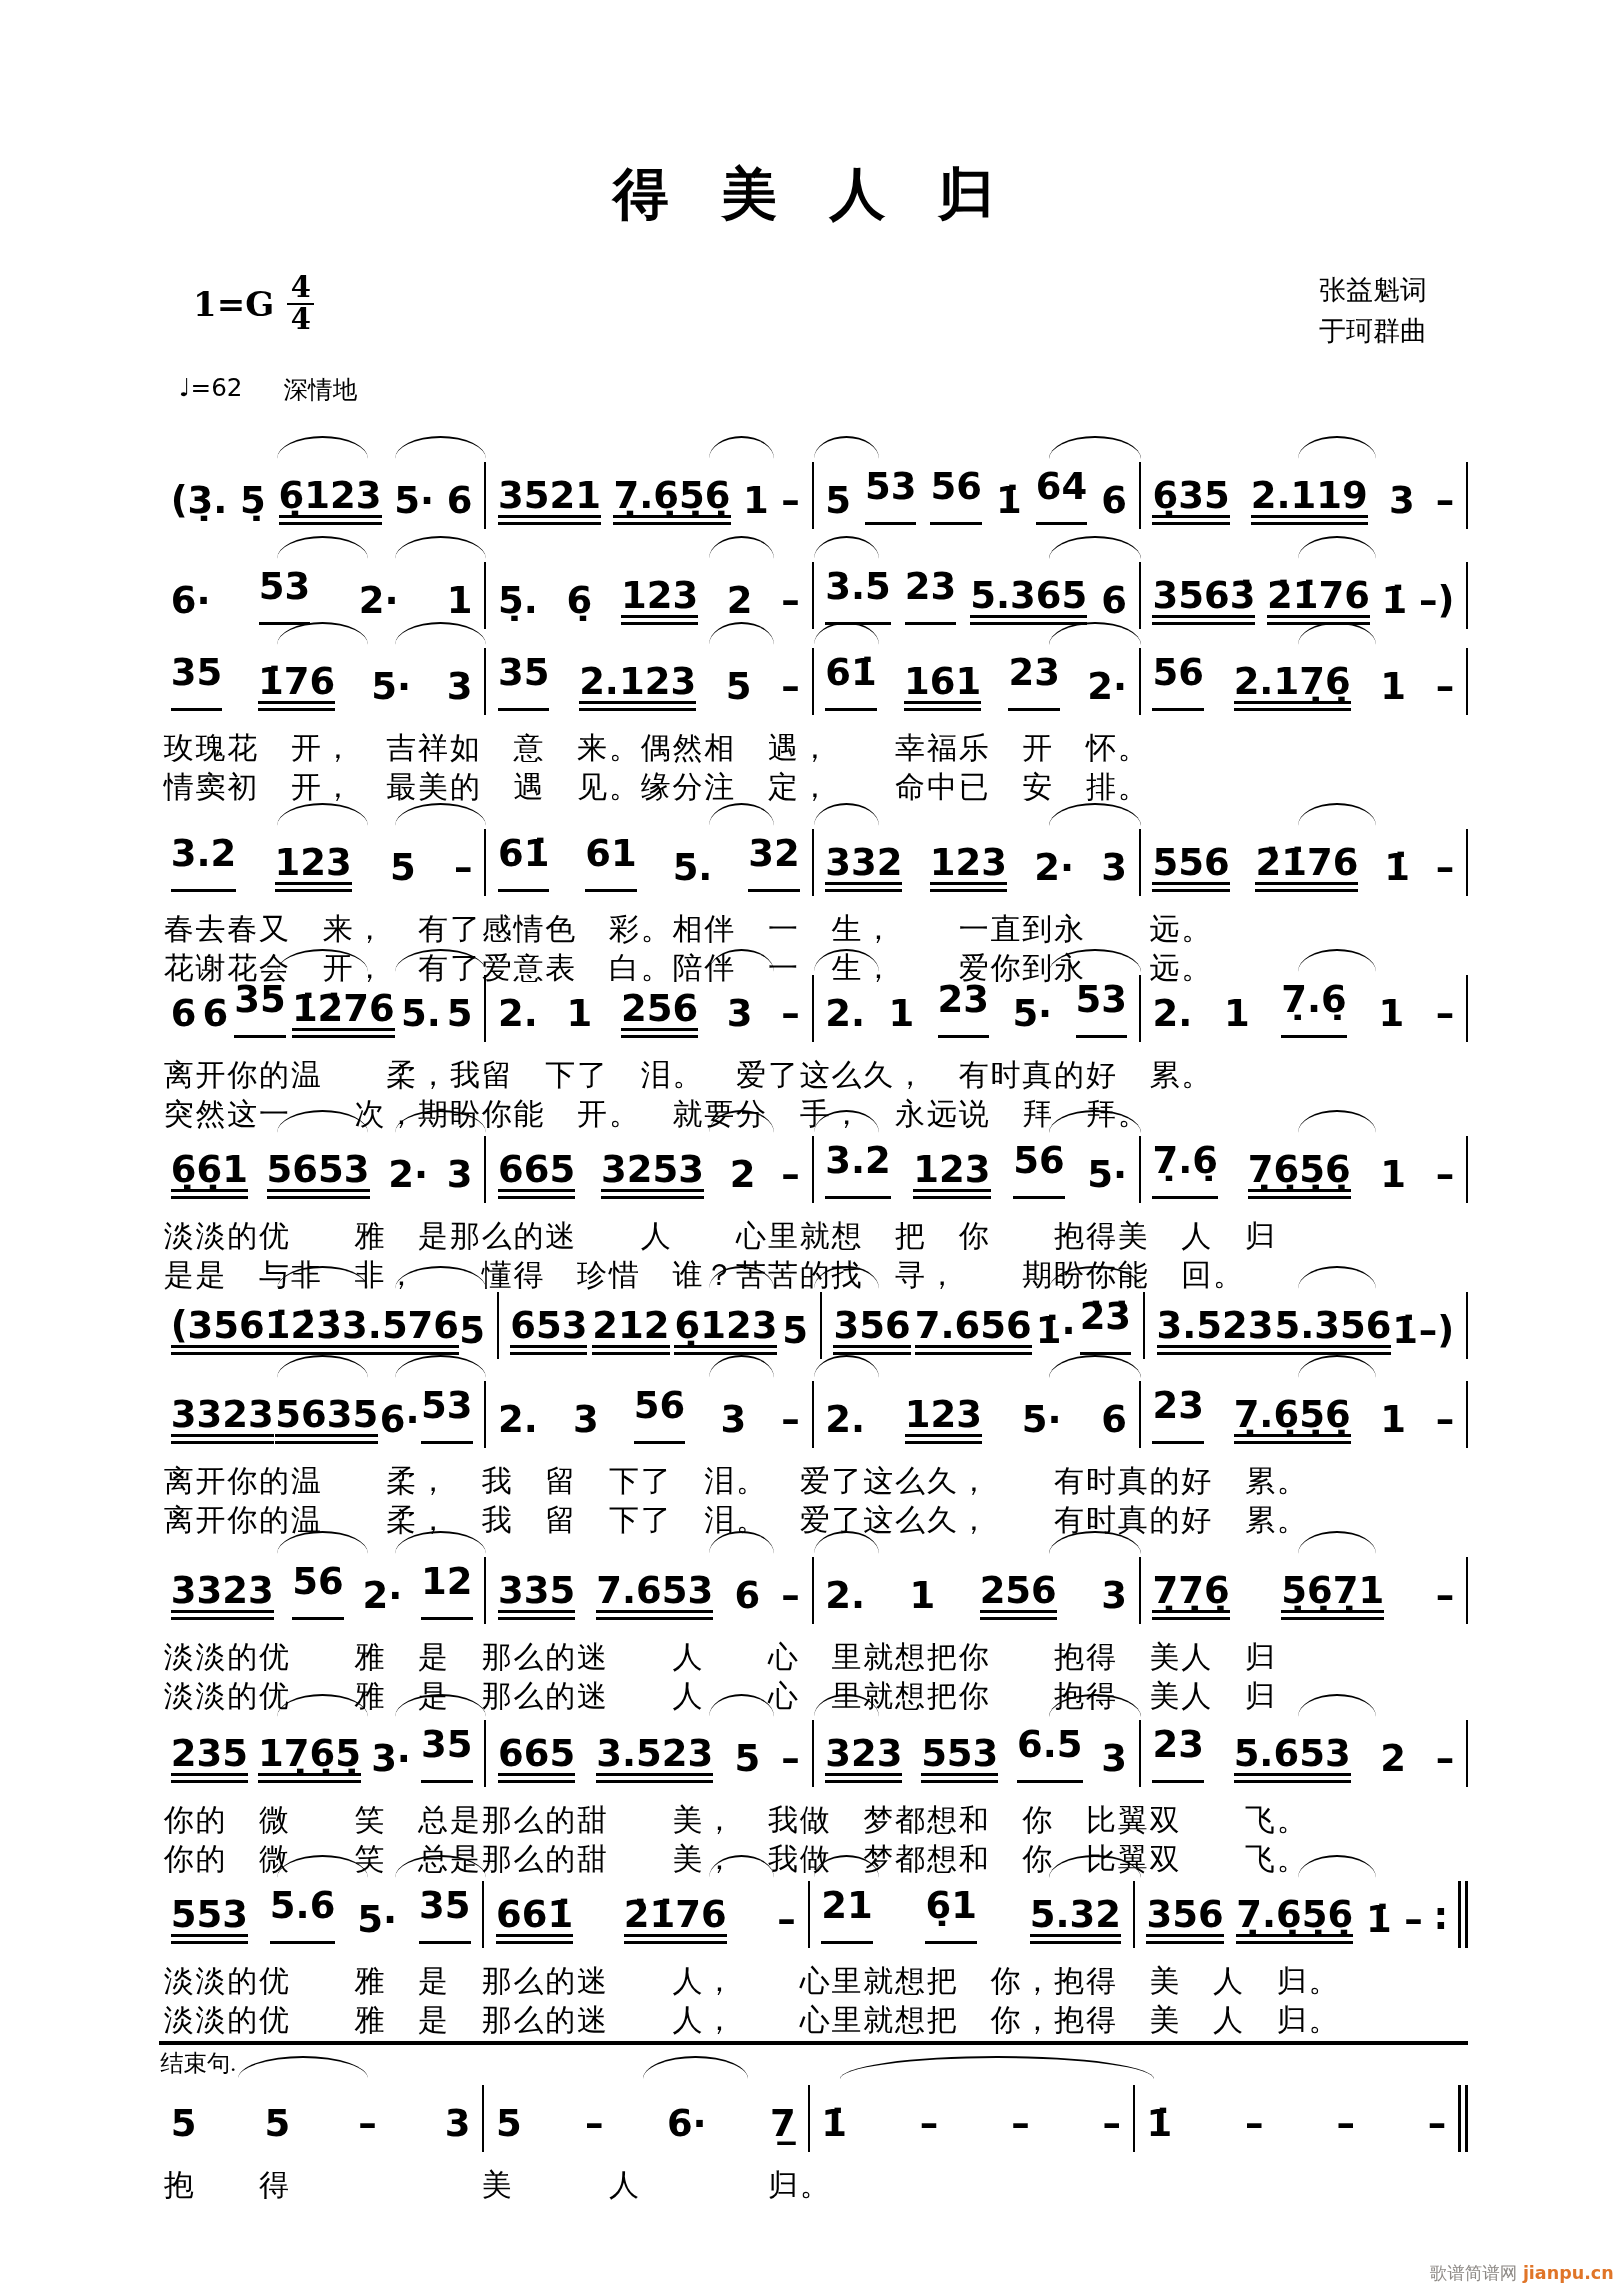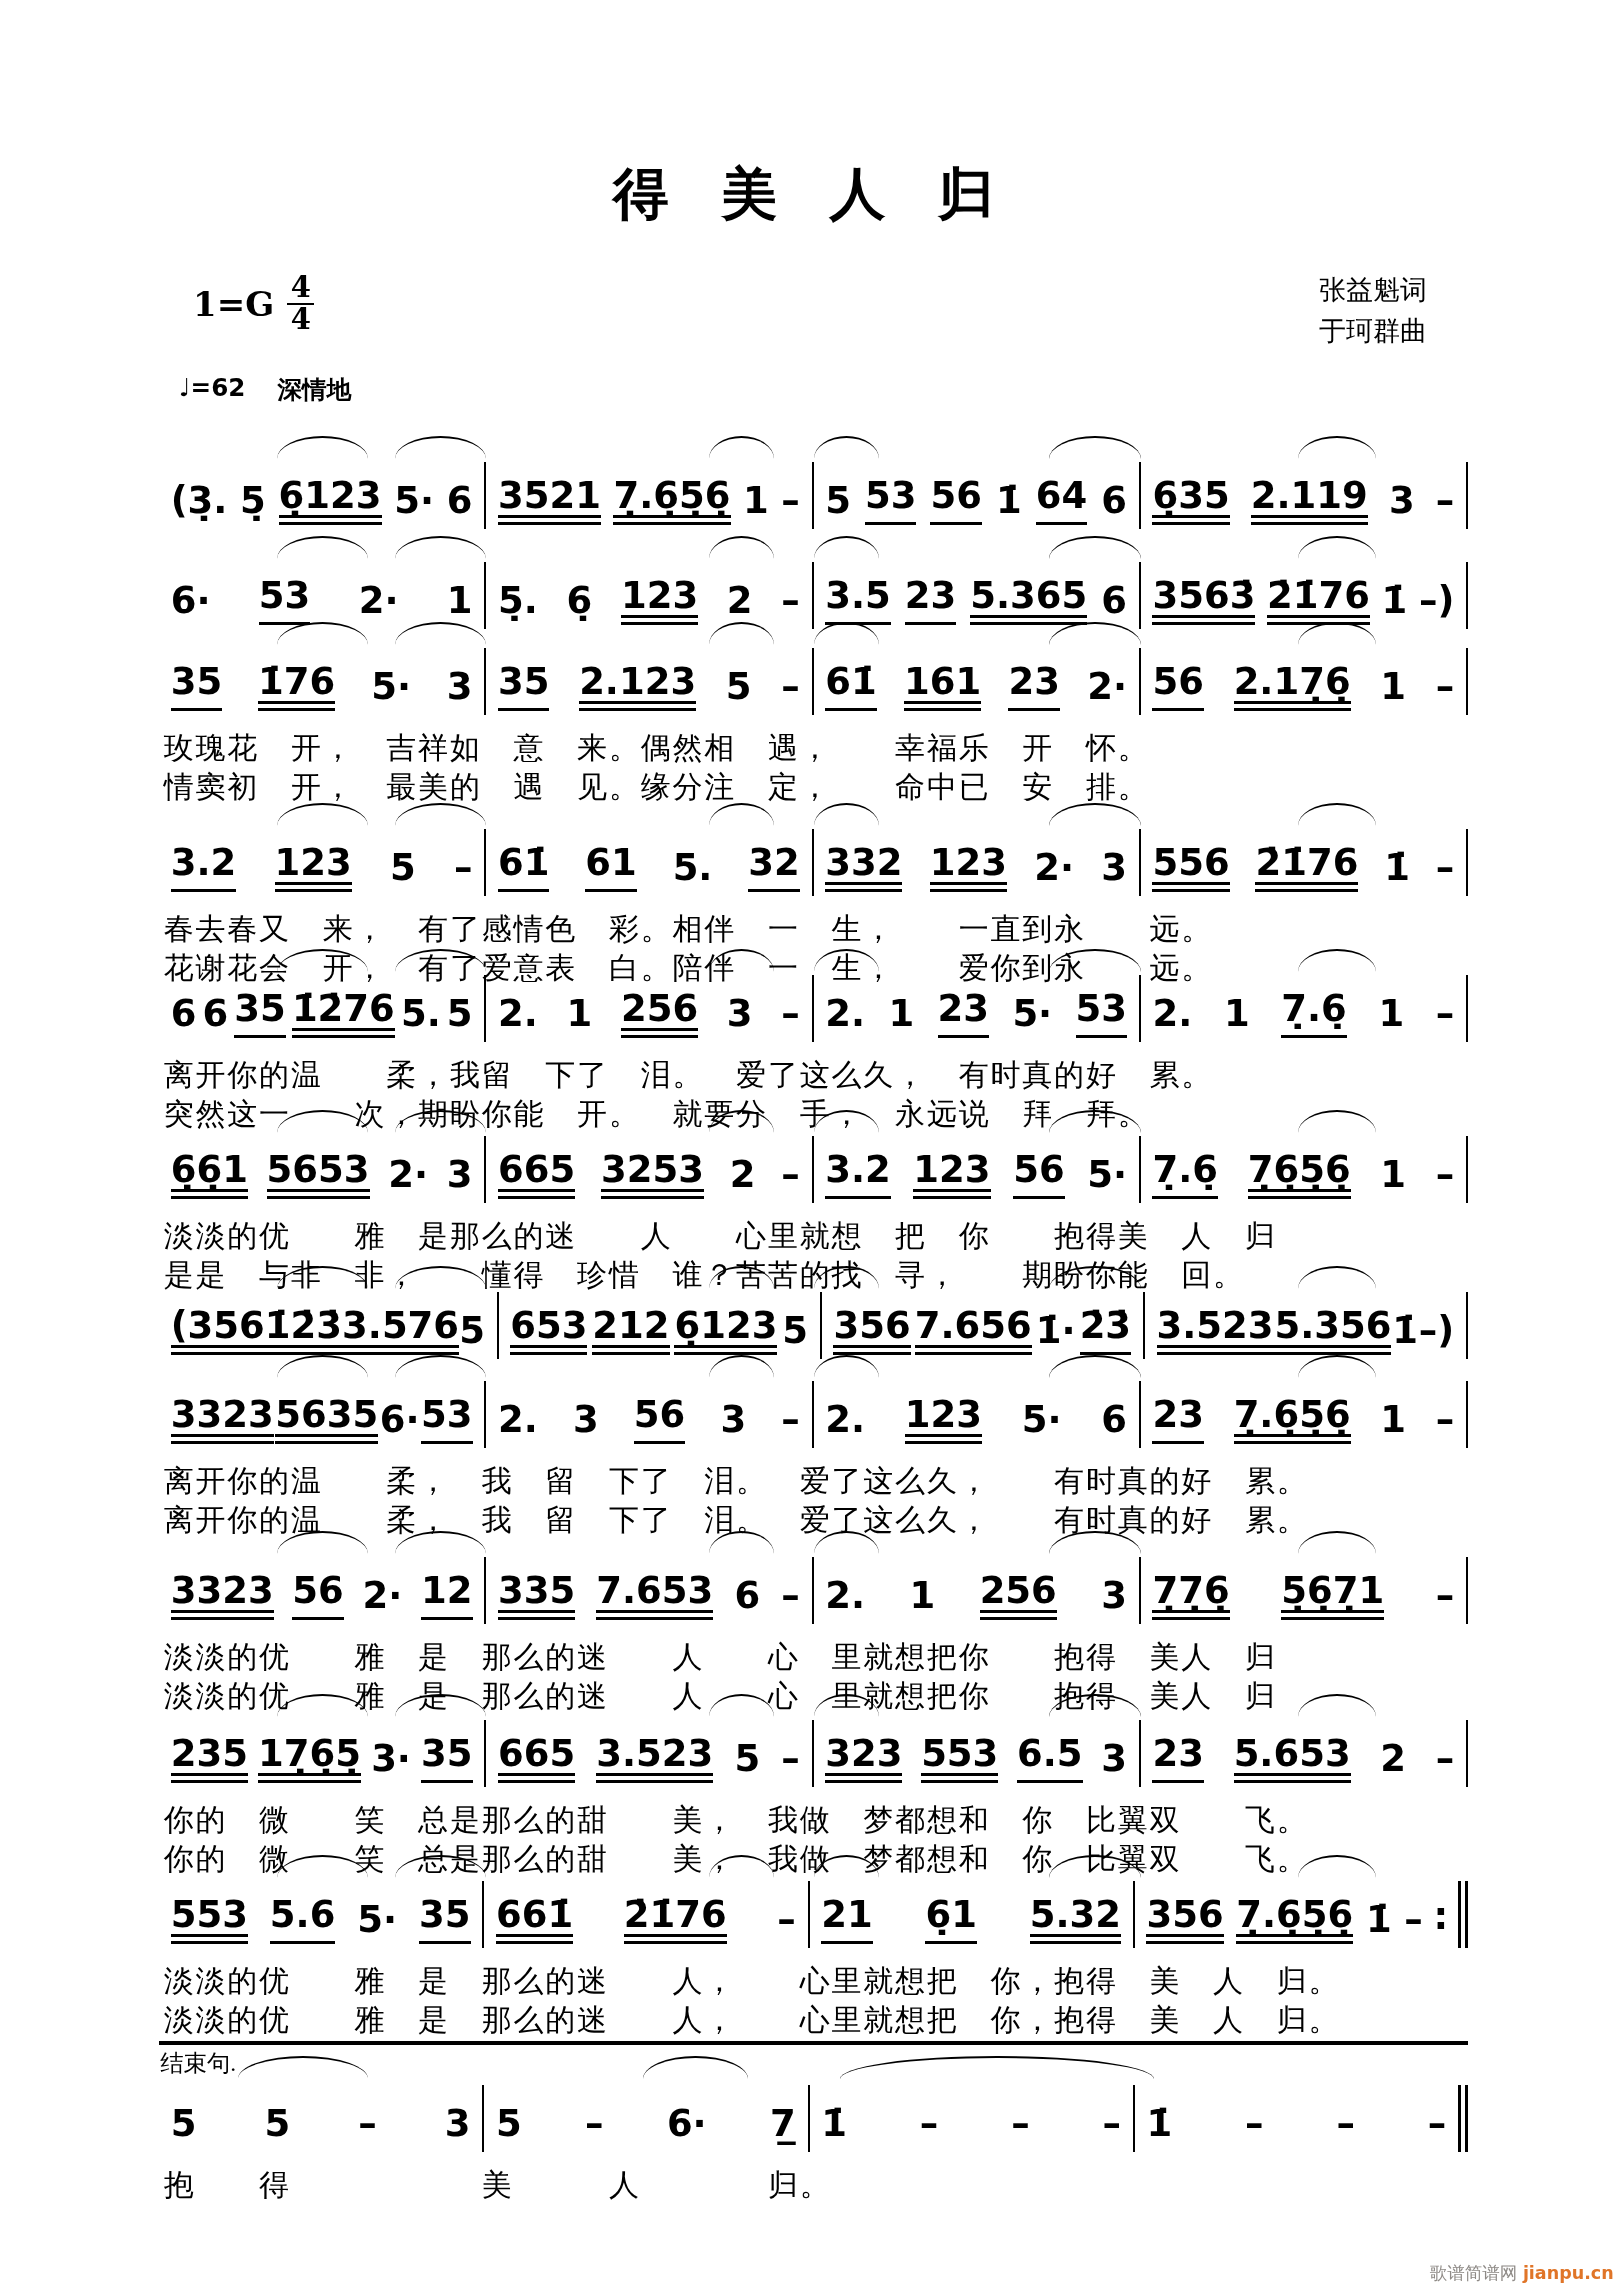--- a/index.html
+++ b/index.html
@@ -11,33 +11,33 @@
          font-size:56px;font-weight:700;letter-spacing:16.4px;
          font-family:"DejaVu Sans",sans-serif;}
   .keyblock{position:absolute;top:274px;left:193px;font-size:34px;font-weight:700;
             font-family:"DejaVu Serif",serif;display:flex;align-items:center;gap:13px;}
   .frac{display:inline-flex;flex-direction:column;align-items:center;line-height:.95;
         font-size:29px;font-weight:700;}
   .frac .num{border-bottom:2.9px solid #000;padding:0 3.5px 1.2px;}
   .frac .den{padding-top:1.2px;}
   .credits{position:absolute;top:270px;right:196px;text-align:left;
            font-size:27px;line-height:1.5;font-family:"DejaVu Sans",sans-serif;margin-left:16px;}
-  .tempo{position:absolute;top:373px;left:179px;font-size:24.6px;font-weight:700;
-         font-family:"DejaVu Sans",sans-serif;display:flex;gap:32px;}
+  .tempo{position:absolute;top:373px;left:179px;font-size:24.6px;font-weight:400;
+         font-family:"DejaVu Sans",sans-serif;display:flex;gap:41px;}
 
   
   .system{position:absolute;left:159px;right:155px;}
   .music-row{display:flex;align-items:flex-end;}
   .measure{flex:1;display:flex;justify-content:space-between;align-items:flex-end;
            border-right:2.3px solid #000;padding:0 11.7px 3.5px 11.7px;min-height:63px;}
   .measure.repeat-end{border-right:10.5px double #000;}
   .measure.final-end{border-right:10.5px double #000;}
   .tok{font-family:"DejaVu Sans",sans-serif;font-weight:700;font-size:37px;
        line-height:1;padding-bottom:5.8px;white-space:nowrap;}
-  .tok.b1{border-bottom:3.5px solid #000;padding-bottom:8px;}
+  .tok.b1{border-bottom:3.5px solid #000;padding-bottom:17px;}
   .tok.b2{border-bottom:10.5px double #000;padding-bottom:1.2px;}
   .lyric{font-size:30px;line-height:1.32;letter-spacing:1.8px;white-space:pre;
          padding-left:4.7px;font-weight:400;}
   .lyric.first{margin-top:13px;}
   .arc{position:absolute;height:21px;border-top:2.9px solid #000;
        border-radius:50% 50% 0 0 / 100% 100% 0 0;top:-26px;}
 
   
   .ending-box{border-top:4.1px solid #000;}
   .ending-label{font-size:23.4px;font-weight:400;padding:2.3px 0 5.8px 1.2px;}

